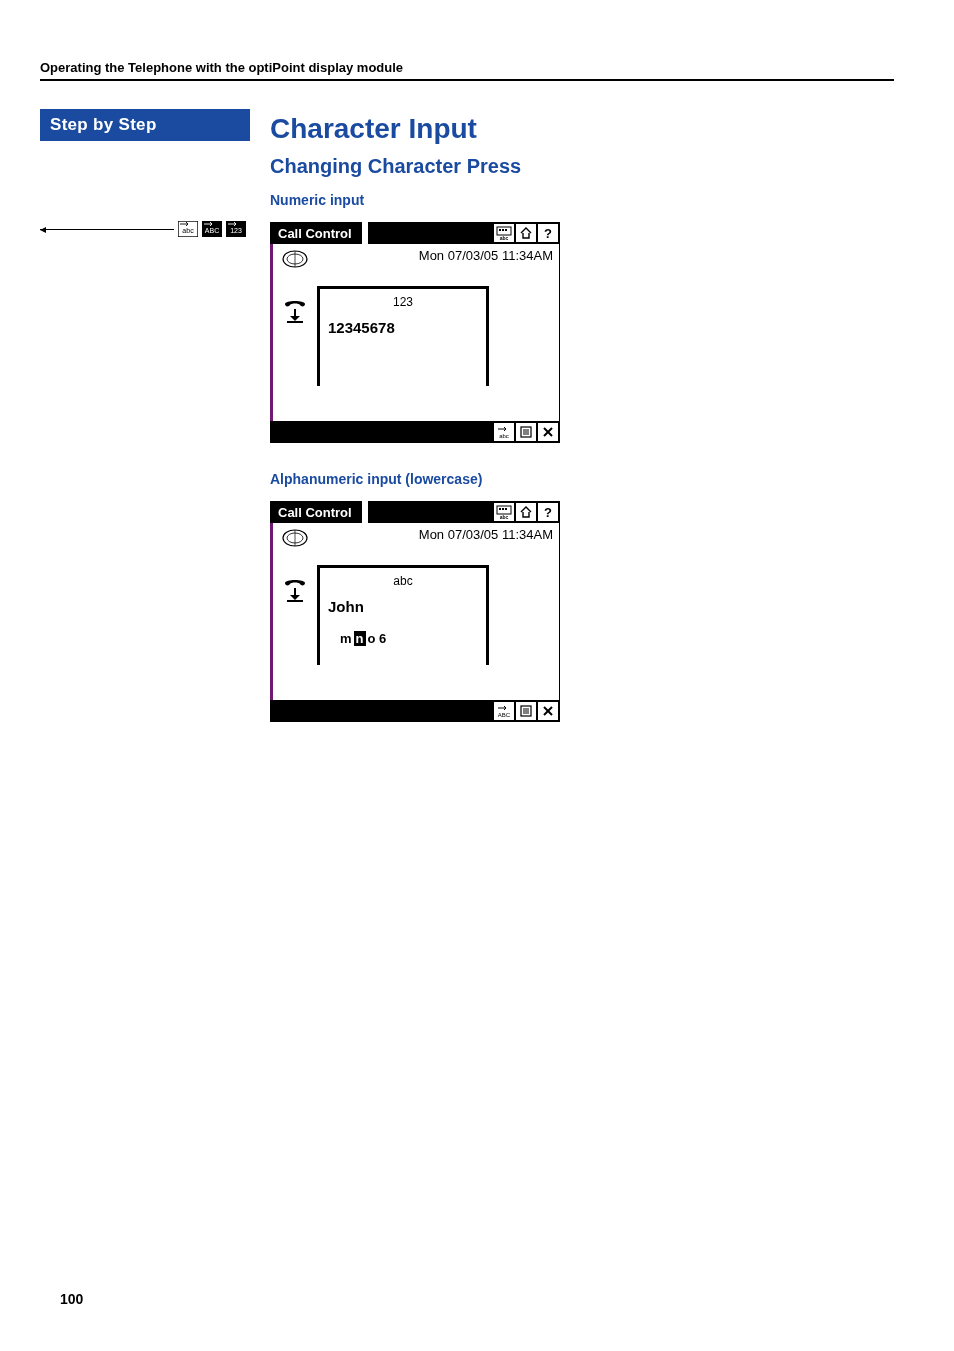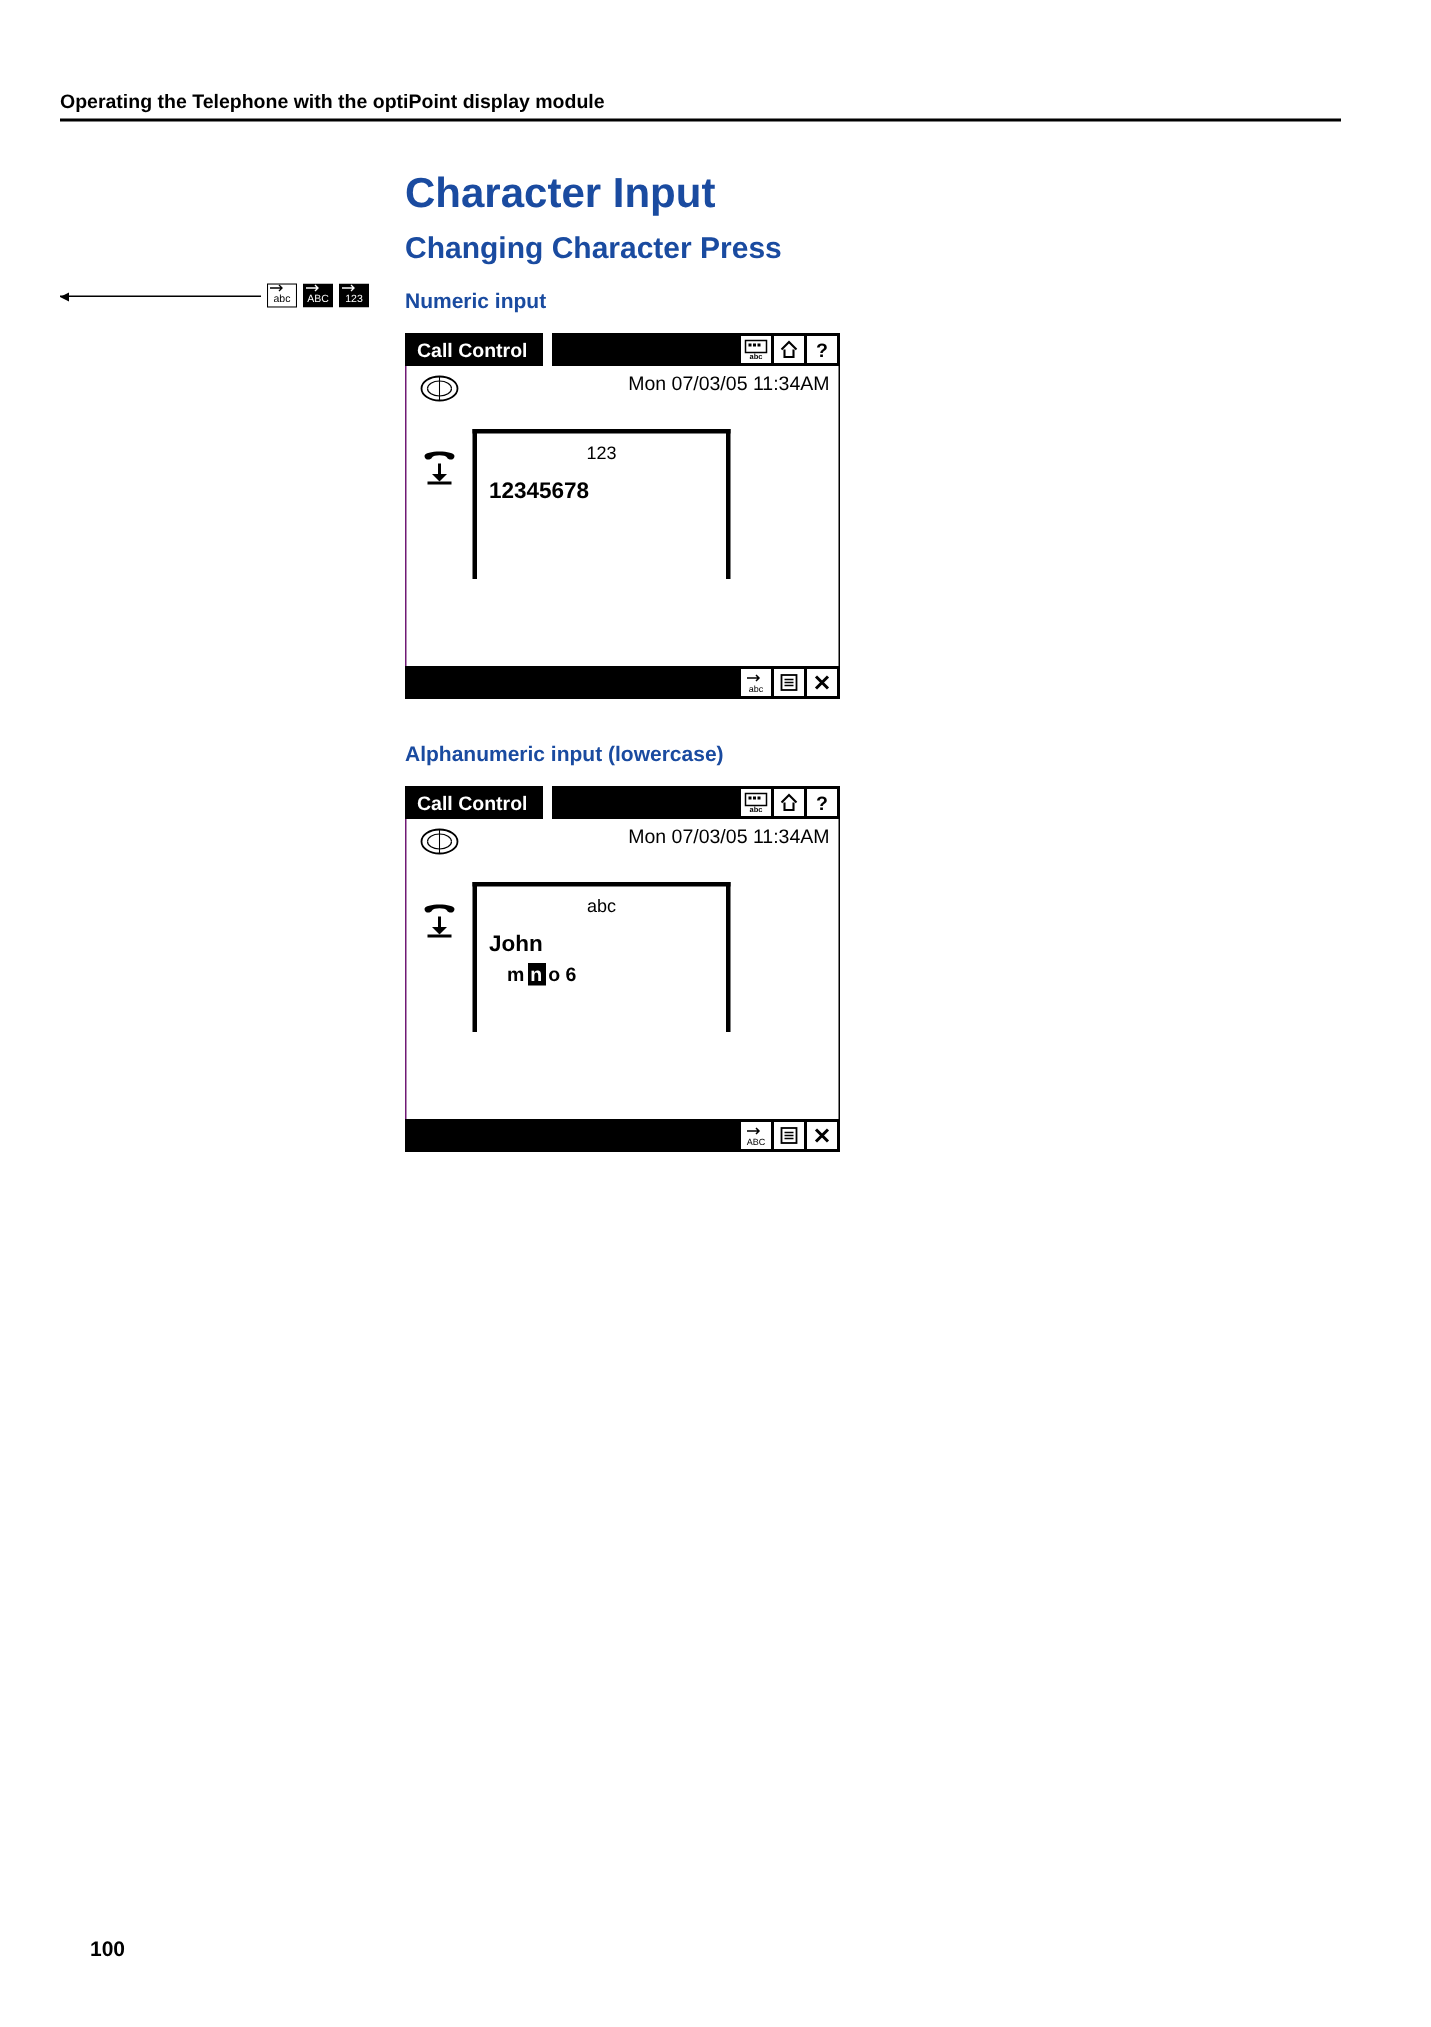--- a/index.html
+++ b/index.html
@@ -139,22 +139,22 @@
     display: inline-flex;
     align-items: center;
     justify-content: center;
     border: 1px solid #fff;
   }
   .title-icon-box.filled { background: #fff; }
   .title-icon-box svg { display: block; }
   .screen-body {
     background: #fff;
     position: relative;
-    height: 200px;
-    border-left: 1px solid #701a75;
+    height: 177px;
+    border-left: 3px solid #701a75;
     border-right: 1px solid #000;
   }
   .datetime {
     font-size: 13px;
     text-align: right;
     padding: 4px 6px 6px 6px;
     color: #000;
   }
   .side-icons {
     position: absolute;
@@ -186,21 +186,21 @@
   }
   .input-value {
     font-size: 15px;
     font-weight: bold;
     color: #000;
   }
   .input-value-weak {
     font-size: 13px;
     font-weight: bold;
     color: #000;
-    margin-top: 4px;
+    margin-top: 16px;
     padding-left: 12px;
   }
   .char-n {
     background: #000;
     color: #fff;
     display: inline-block;
     padding: 0 2px;
     font-weight: bold;
     margin: 0 2px;
   }
@@ -223,20 +223,21 @@
   }
 </style>
 </head>
 <body>
 
 <div class="page">
   <div class="running-header">Operating the Telephone with the optiPoint display module</div>
 
   <div class="layout">
     <div class="left-col">
+      <div class="step-by-step">Step by Step</div>
 
       <div class="left-icons-row">
         <div class="pointer-line"></div>
         <span class="mini-icon">
           <svg width="20" height="16" viewBox="0 0 20 16">
               <rect x="0" y="0" width="20" height="16" fill="none" stroke="#000" stroke-width="1.4"></rect>
               <text x="10" y="12" font-size="7" text-anchor="middle" fill="#000">abc</text>
               <path d="M2 3 h8 m-2 -2 l2 2 l-2 2" stroke="#000" stroke-width="0.9" fill="none"></path>
             </svg>
         </span>

